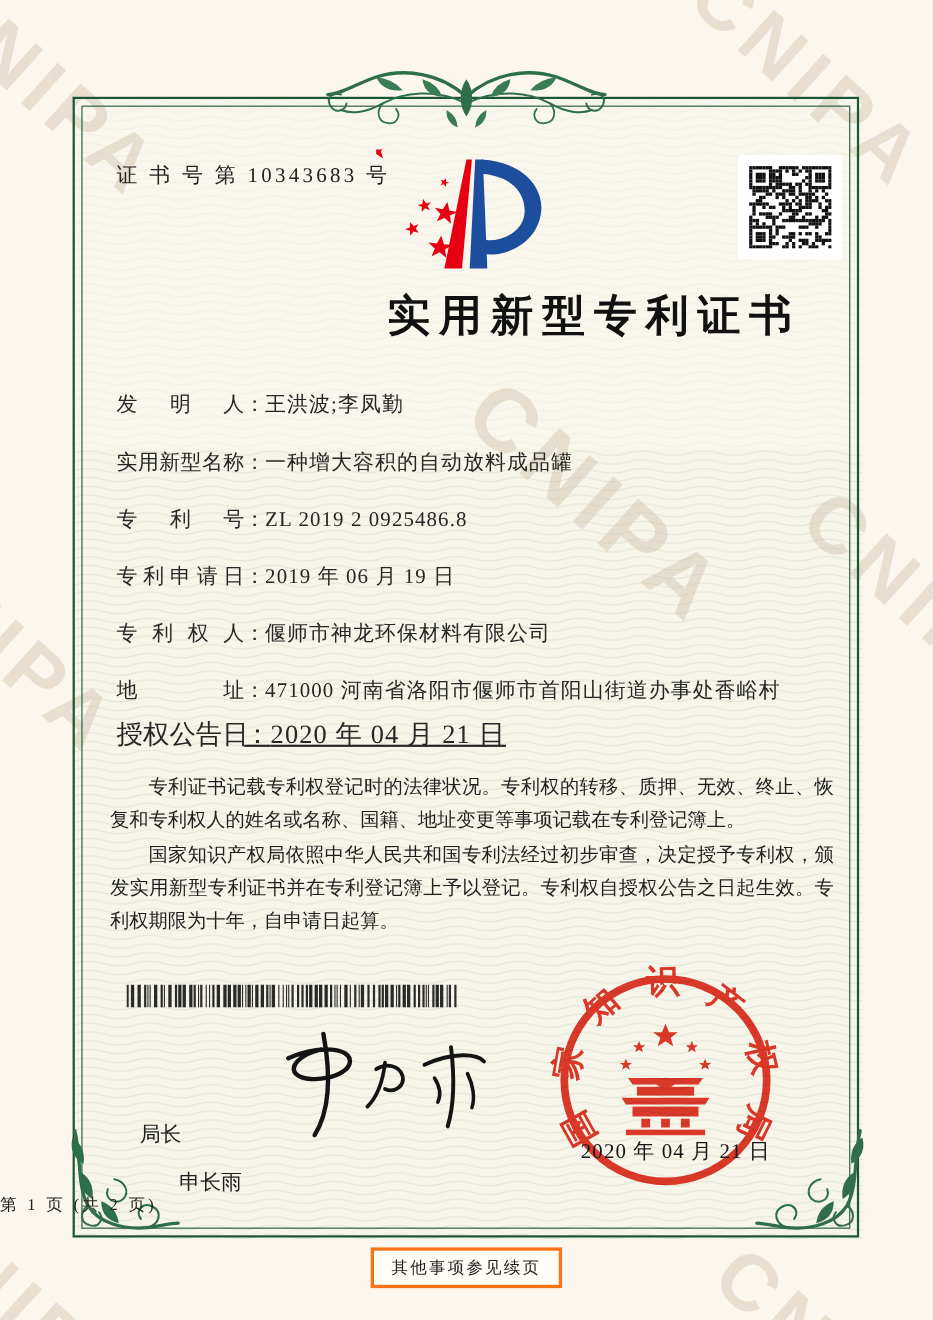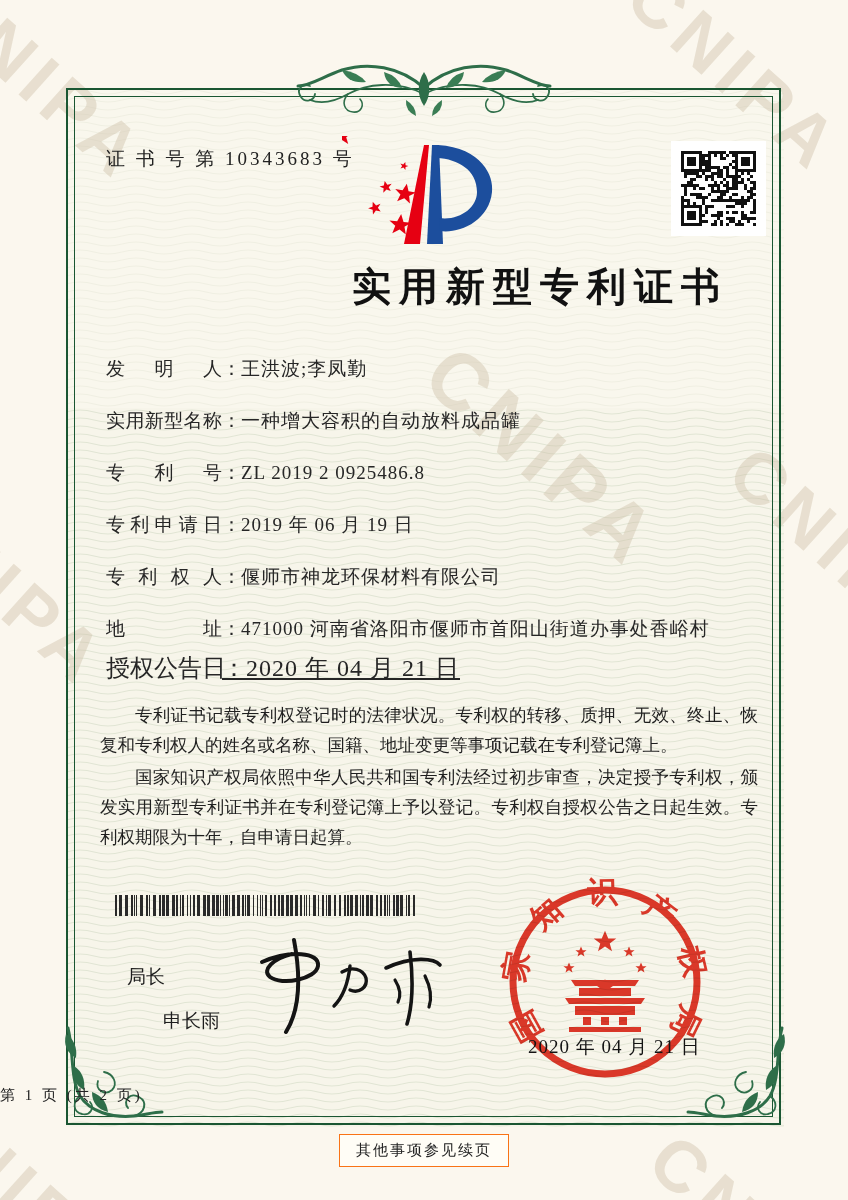--- a/index.html
+++ b/index.html
@@ -42,32 +42,32 @@
   .flabel{display:inline-block;width:116px;text-align:justify;text-align-last:justify;
     vertical-align:top;}
   .fvalue{letter-spacing:1px;}
   .grant-row{position:absolute;left:106px;top:655px;width:660px;z-index:4;
     font-size:24px;line-height:26px;white-space:nowrap;text-decoration:underline;}
   .grant-no{position:absolute;left:349px;top:0;letter-spacing:1px;}
   .body-text{position:absolute;left:100px;top:700px;width:658px;z-index:4;
     font-size:17.5px;line-height:30px;text-align:justify;color:#1f1f1f;}
   .body-text p{margin:0 0 2px 0;text-indent:2em;}
   .barcode{position:absolute;left:115px;top:895px;z-index:4;}
-  .signer{position:absolute;left:127px;top:964px;z-index:4;font-size:19px;
+  .signer{position:absolute;left:127px;top:1018px;z-index:4;font-size:19px;
     font-family:"Liberation Sans","DejaVu Sans",sans-serif;color:#1d1d1d;}
   .signer .name{margin-top:18px;margin-left:36px;}
   .signature{position:absolute;left:228px;top:932px;z-index:5;}
   .seal{position:absolute;left:499px;top:876px;z-index:5;mix-blend-mode:multiply;opacity:.93;}
   .seal-date{position:absolute;left:528px;top:1034px;width:200px;z-index:6;
     font-size:19px;letter-spacing:1px;color:#141414;}
   .page-info{position:absolute;left:0;top:1086px;width:848px;z-index:4;
     font-size:15px;letter-spacing:3px;color:#222;}
   .cont-note{position:absolute;left:50%;transform:translateX(-50%);top:1134px;z-index:4;
     font-size:15px;letter-spacing:2px;color:#222;background:#fffdf6;
-    border:1px solid #f97316;padding:6px 16px;white-space:nowrap;}
+    border:3px solid #f97316;padding:6px 16px;white-space:nowrap;}
 </style>
 </head>
 <body>
 
 <div class="page">
 
   <svg class="waves" width="718" height="1039">
     <defs>
       <pattern id="wave" width="56" height="8" patternUnits="userSpaceOnUse">
         <path d="M0,4 q14,-4 28,0 t28,0" fill="none" stroke="#dde2d0" stroke-width="1.1"></path>

